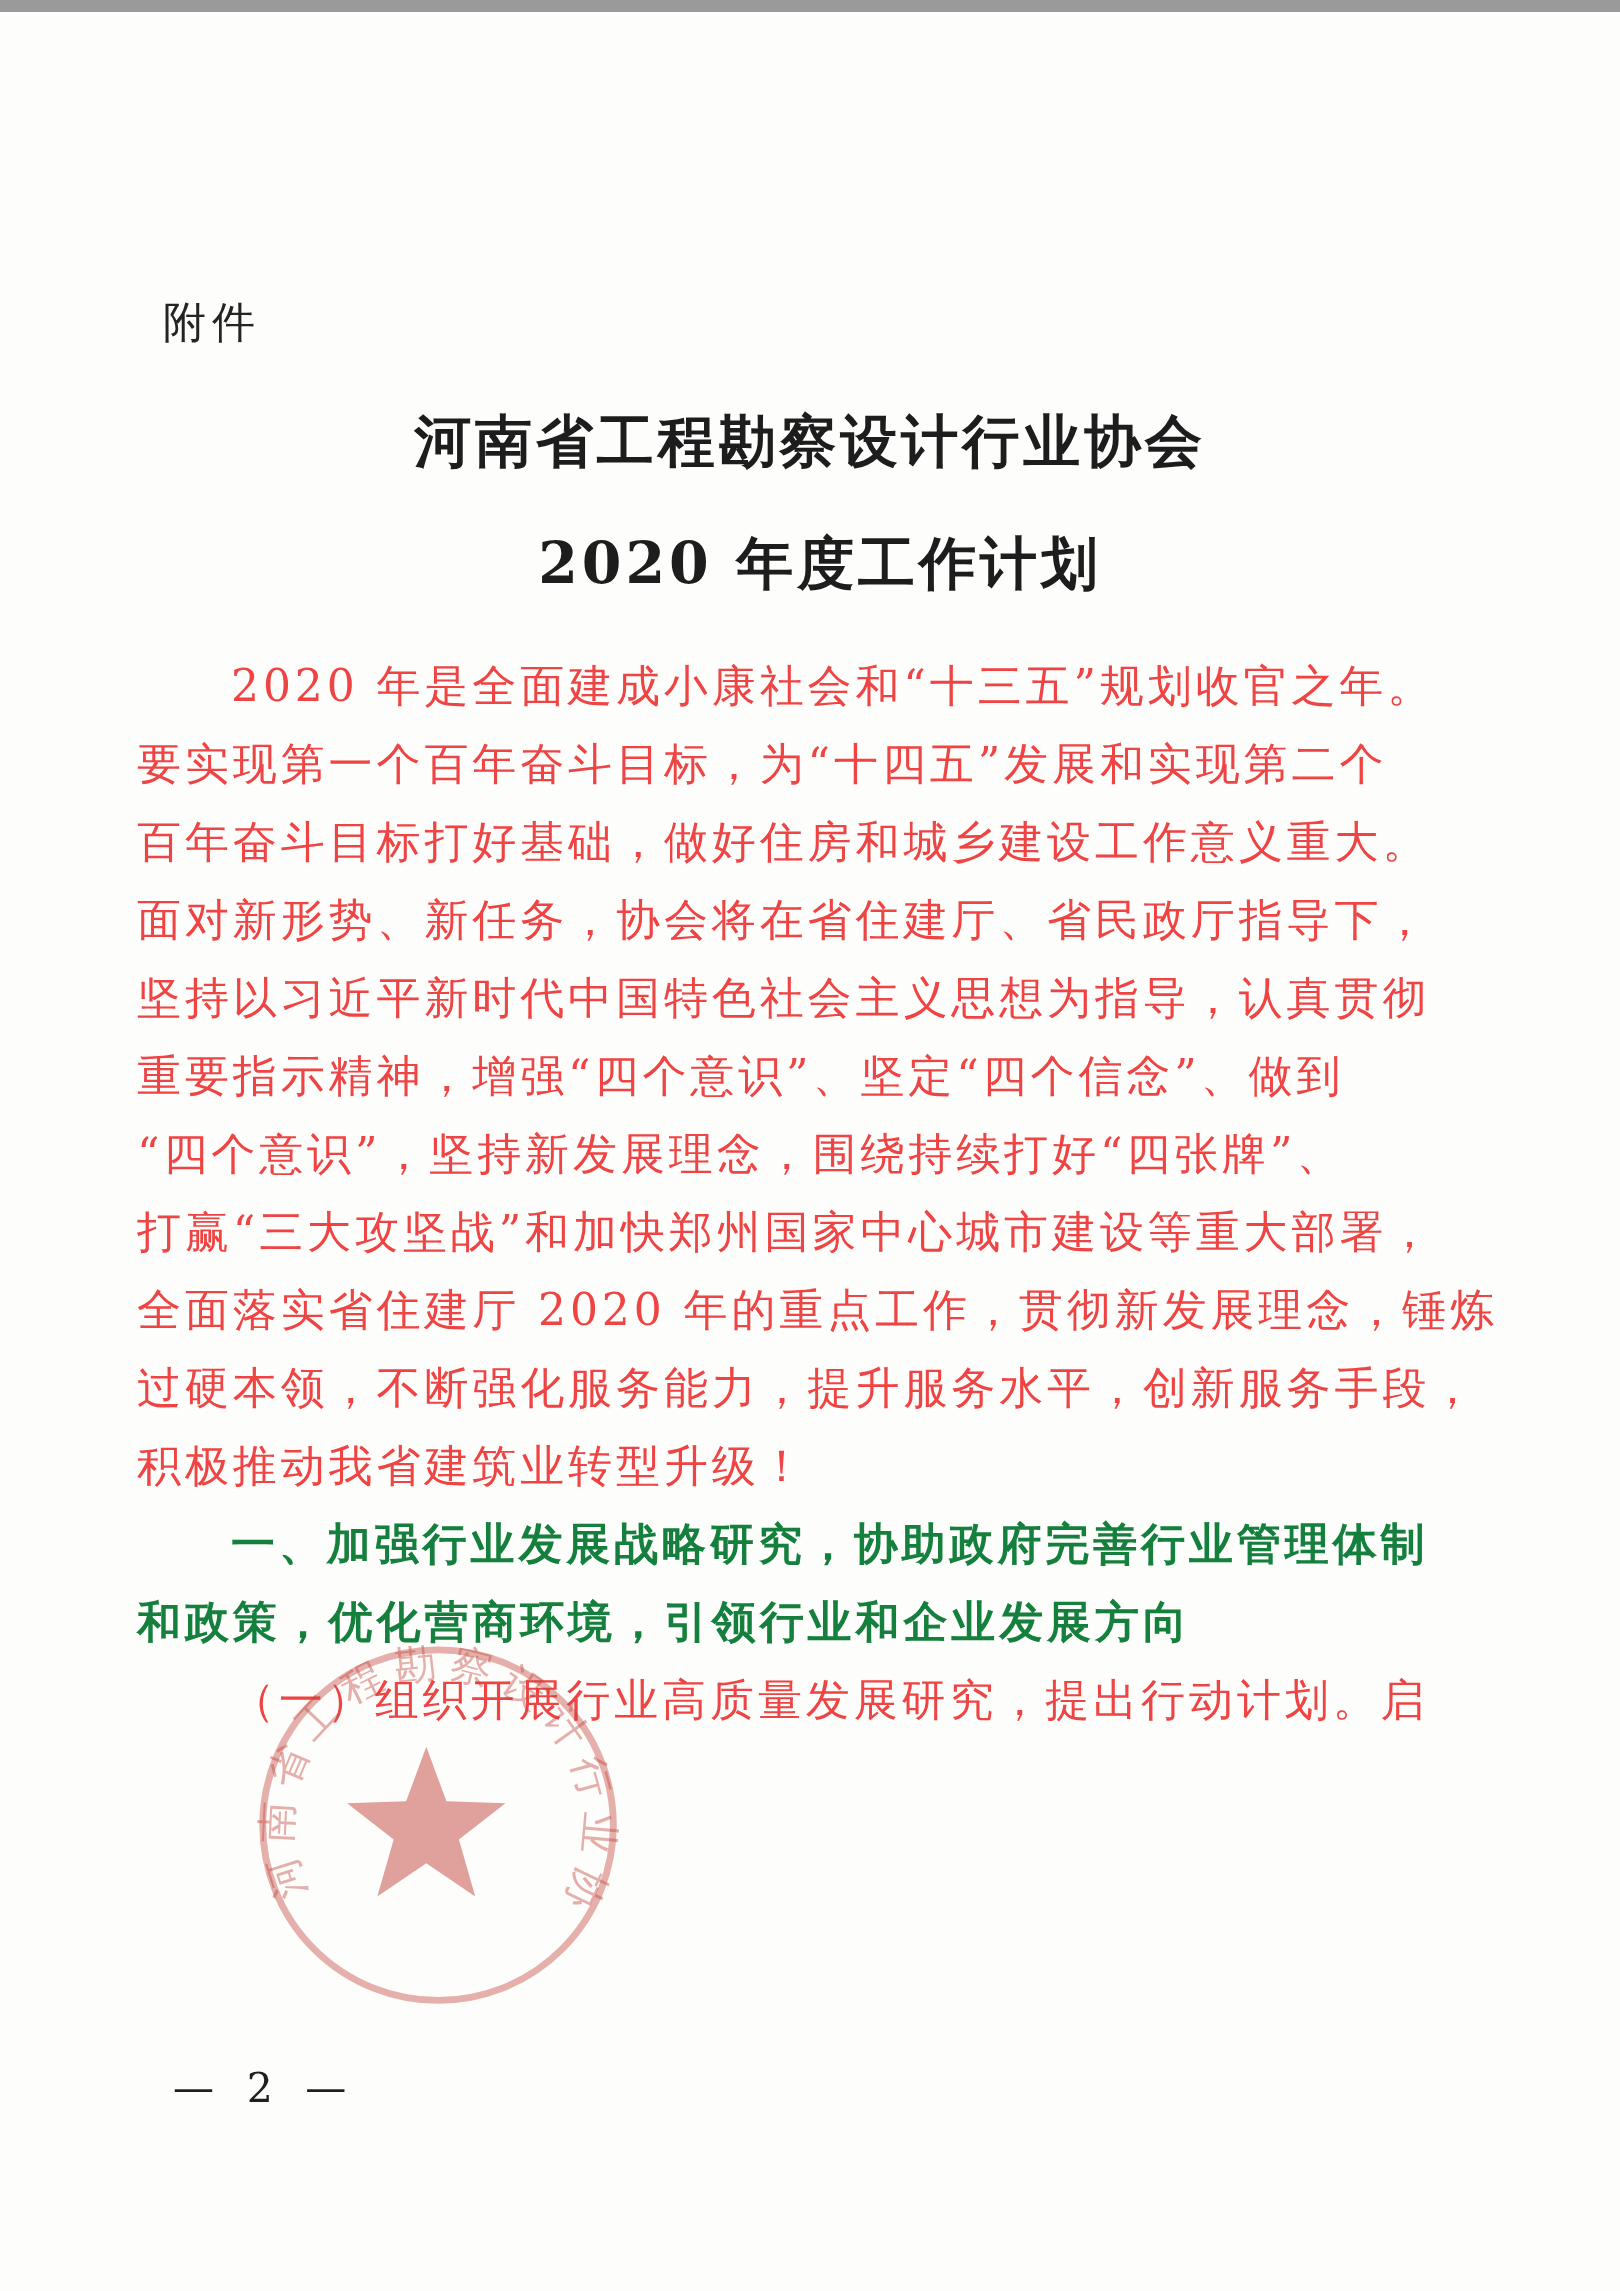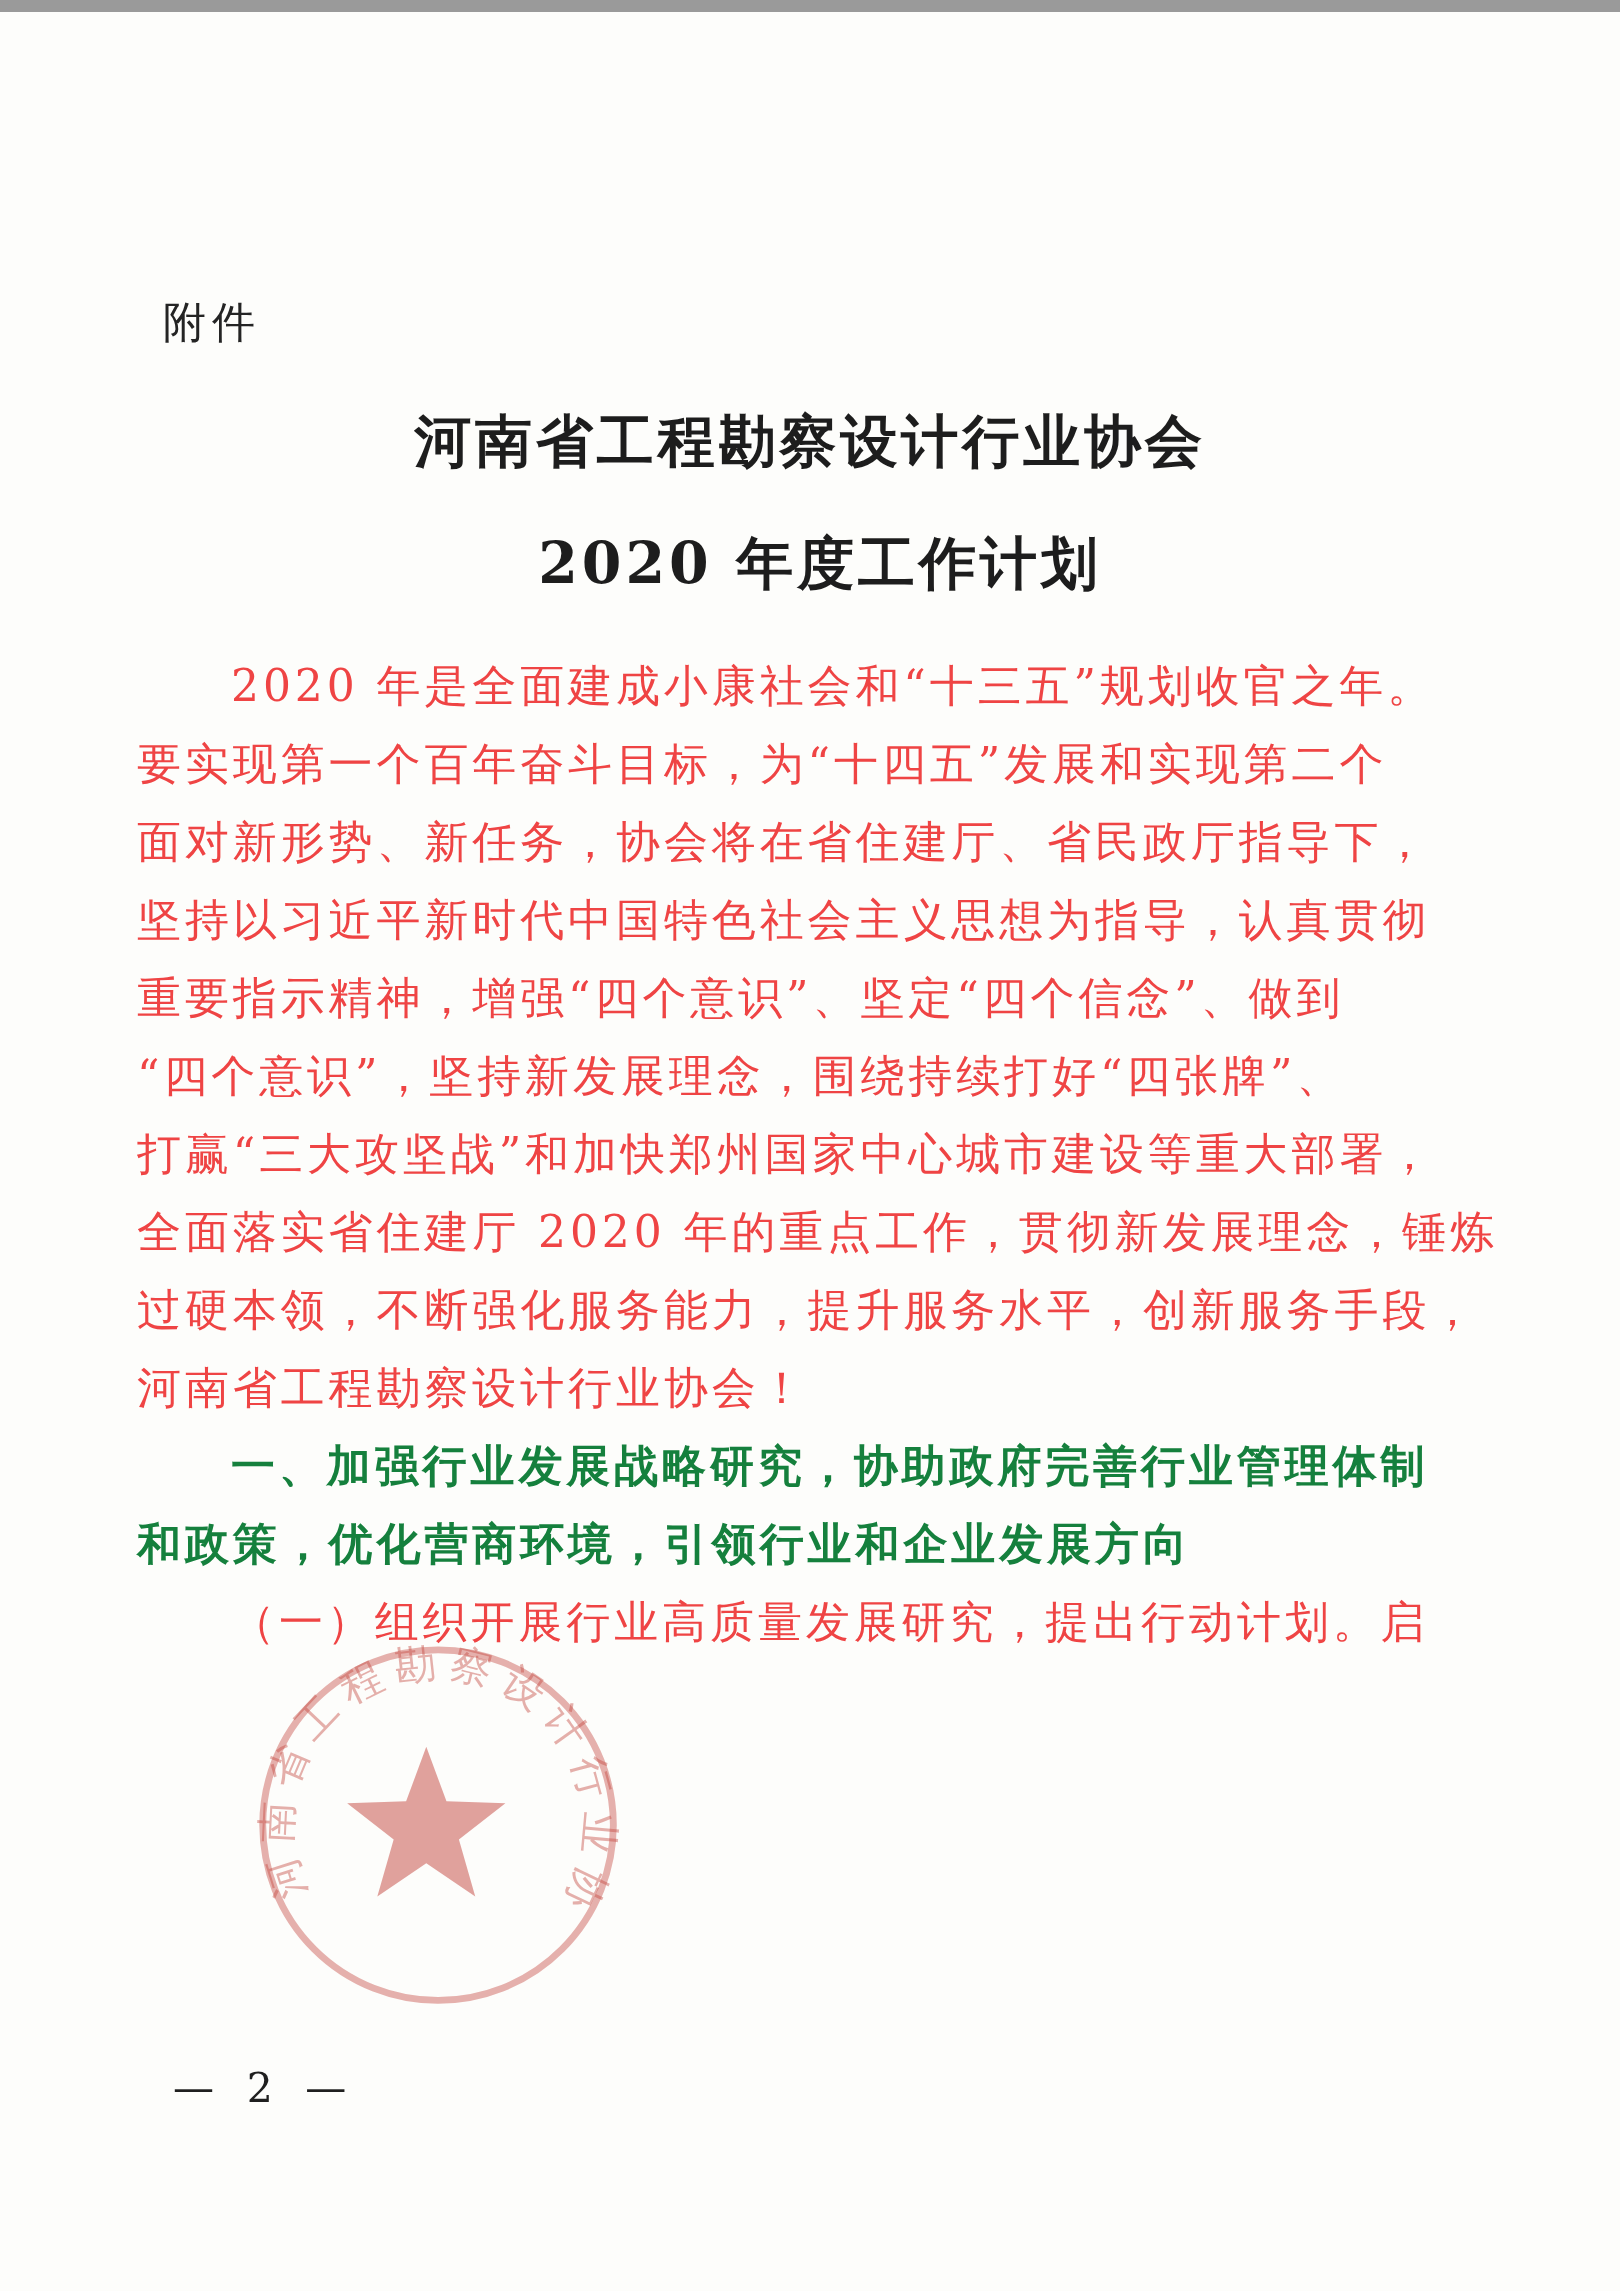--- a/index.html
+++ b/index.html
@@ -91,28 +91,29 @@
 
   <div class="attachment-label">附件</div>
 
   <div class="doc-title line1">河南省工程勘察设计行业协会</div>
 
   <div class="doc-title line2">2020 年度工作计划</div>
 
   <div class="doc-body">
     <div class="body-line indent">2020 年是全面建成小康社会和“十三五”规划收官之年。</div>
     <div class="body-line">要实现第一个百年奋斗目标，为“十四五”发展和实现第二个</div>
+    <div class="body-line">百年奋斗目标打好基础，做好住房和城乡建设工作意义重大。</div>
     <div class="body-line">面对新形势、新任务，协会将在省住建厅、省民政厅指导下，</div>
     <div class="body-line">坚持以习近平新时代中国特色社会主义思想为指导，认真贯彻</div>
     <div class="body-line">重要指示精神，增强“四个意识”、坚定“四个信念”、做到</div>
     <div class="body-line">“四个意识”，坚持新发展理念，围绕持续打好“四张牌”、</div>
     <div class="body-line">打赢“三大攻坚战”和加快郑州国家中心城市建设等重大部署，</div>
     <div class="body-line">全面落实省住建厅 2020 年的重点工作，贯彻新发展理念，锤炼</div>
     <div class="body-line">过硬本领，不断强化服务能力，提升服务水平，创新服务手段，</div>
-    <div class="body-line">河南省工程勘察设计行业协会！</div>
+    <div class="body-line">积极推动我省建筑业转型升级！</div>
     <div class="body-line indent bold">一、加强行业发展战略研究，协助政府完善行业管理体制</div>
     <div class="body-line bold">和政策，优化营商环境，引领行业和企业发展方向</div>
     <div class="body-line indent">（一）组织开展行业高质量发展研究，提出行动计划。启</div>
   </div>
 
   <svg class="official-seal" viewBox="0 0 388 388">
     <defs>
       <path id="sealArc" d="M 62,262 A 150,150 0 1 1 322,262" fill="none"></path>
     </defs>
     <circle class="seal-ring" cx="192" cy="188" r="179" stroke="#c4463d"></circle>

